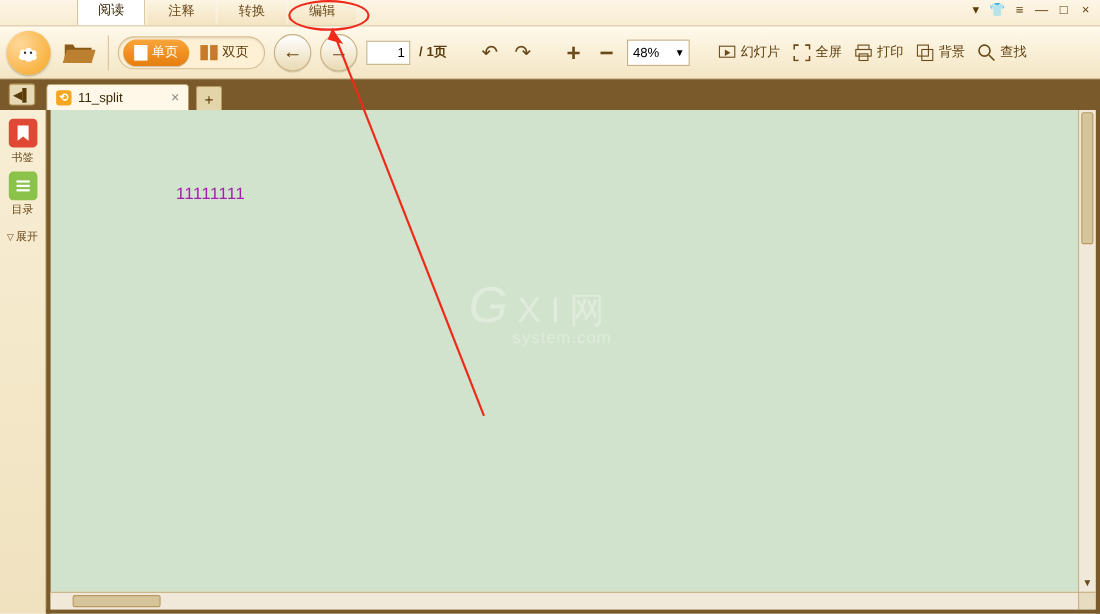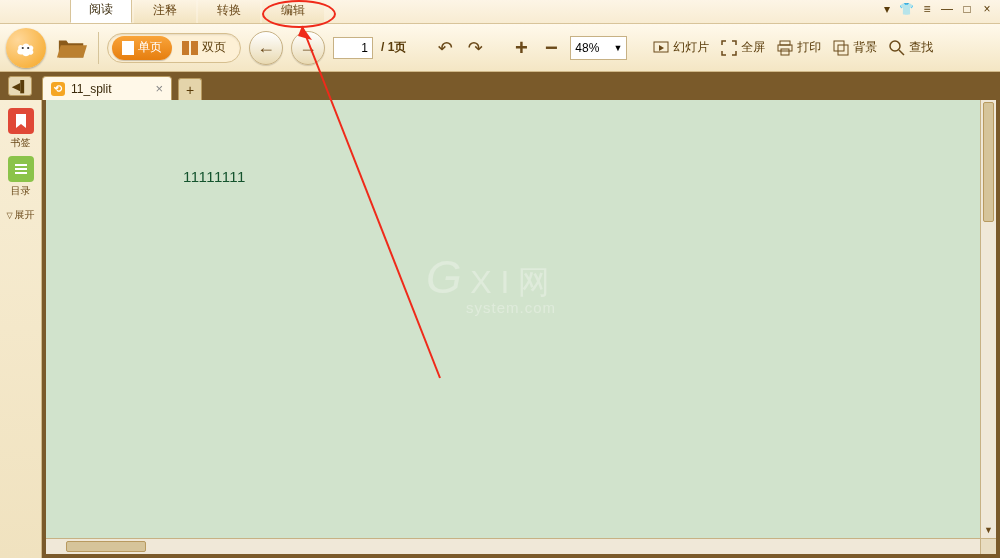--- a/index.html
+++ b/index.html
@@ -50,21 +50,21 @@
   .expand { font-size:10px; color:#6b4a1a; cursor:pointer; display:flex; align-items:center; gap:2px; margin-top:4px;}
 
   .canvas { flex:1; background:#d1e3cc; position:relative; border:4px solid #7a5a2a; border-top:none; }
   .scroll-v { position:absolute; right:0; top:0; bottom:16px; width:16px; background:#f0e8d8; border-left:1px solid #c7b184;}
   .scroll-v .thumb { position:absolute; left:2px; right:2px; top:2px; height:120px; background:#d6c49a; border:1px solid #b89a60; border-radius:2px;}
   .scroll-v .arr { position:absolute; left:0; right:0; height:16px; display:flex; align-items:center; justify-content:center; font-size:9px; color:#6b4a1a; cursor:pointer;}
   .scroll-h { position:absolute; left:0; right:16px; bottom:0; height:16px; background:#f0e8d8; border-top:1px solid #c7b184;}
   .scroll-h .thumb { position:absolute; top:2px; bottom:2px; left:20px; width:80px; background:#d6c49a; border:1px solid #b89a60; border-radius:2px;}
   .scroll-corner { position:absolute; right:0; bottom:0; width:16px; height:16px; background:#e8dcc0; border-left:1px solid #c7b184; border-top:1px solid #c7b184;}
 
-  .content-text { position:absolute; left:137px; top:68px; font-size:15px; color:#14532d; font-family: Arial, sans-serif; letter-spacing:0.5px;}
+  .content-text { position:absolute; left:114px; top:68px; font-size:15px; color:#a21caf; font-family: Arial, sans-serif; letter-spacing:0.5px;}
 
   .watermark { position:absolute; left:380px; top:150px; color:#dfebdb; font-family: Georgia, serif; pointer-events:none; user-select:none;}
   .watermark .big { font-size:46px; font-style:italic; display:inline; }
   .watermark .med { font-size:32px; display:inline; margin-left:4px;}
   .watermark .sub { font-size:15px; letter-spacing:1px; margin-left:40px; margin-top:-6px;}
 
   
   .arrow-svg { position:absolute; left:0; top:0; pointer-events:none; z-index:49;}
 </style>
 </head>

